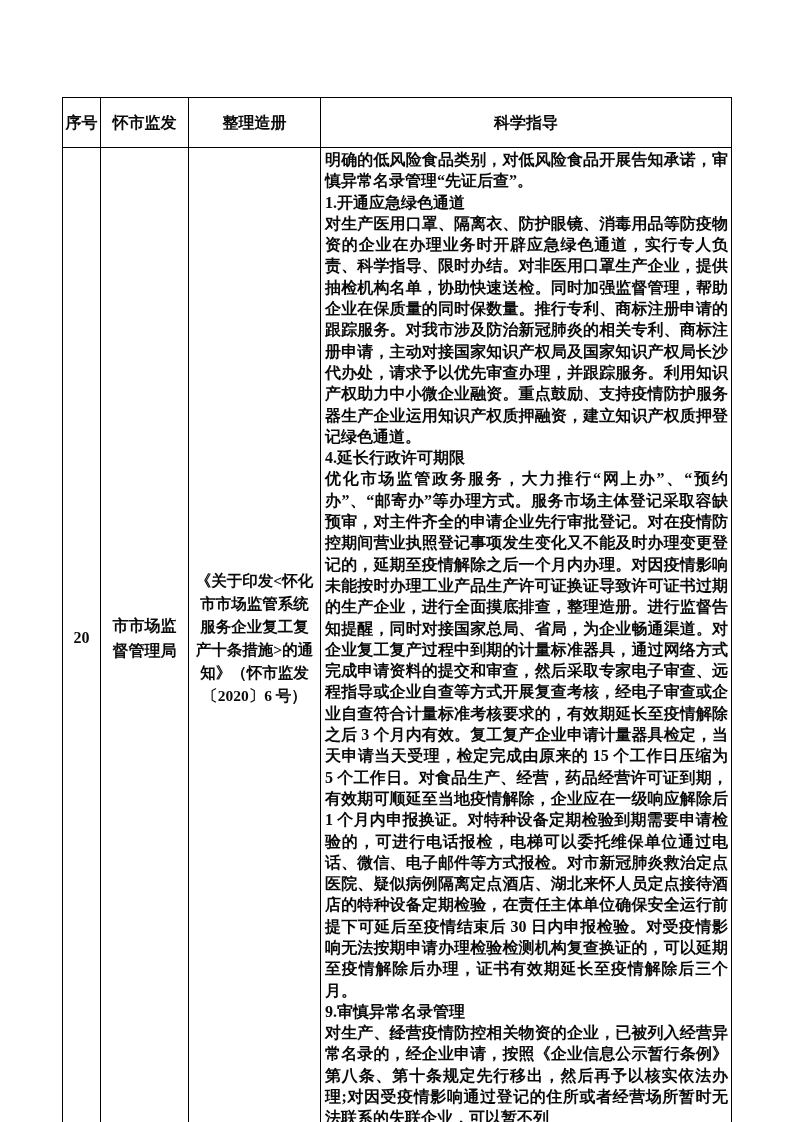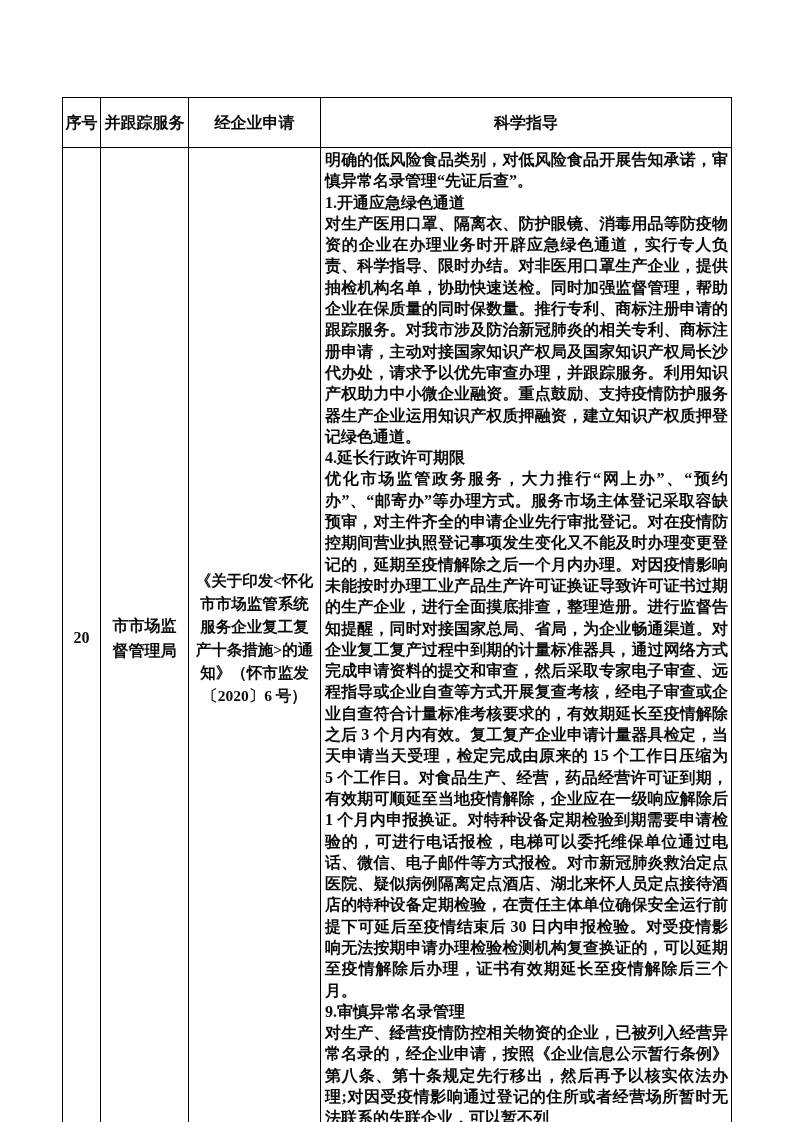--- a/index.html
+++ b/index.html
@@ -89,22 +89,22 @@
   <table class="doc-table">
     <colgroup>
       <col class="col-index">
       <col class="col-agency">
       <col class="col-doc">
       <col class="col-content">
     </colgroup>
     <tbody>
         <tr class="header-row">
       <th>序号</th>
-      <th>并跟踪服务</th>
-      <th>经企业申请</th>
+      <th>怀市监发</th>
+      <th>整理造册</th>
       <th>科学指导</th>
     </tr>
     <tr class="body-row">
       <td class="cell-index">20</td>
       <td class="cell-agency">市市场监督管理局</td>
       <td class="cell-doc">《关于印发&lt;怀化市市场监管系统服务企业复工复产十条措施&gt;的通知》（怀市监发〔2020〕6 号）</td>
       <td class="cell-content">
         <p>明确的低风险食品类别，对低风险食品开展告知承诺，审慎异常名录管理“先证后查”。</p>
         <p>1.开通应急绿色通道</p>
         <p>对生产医用口罩、隔离衣、防护眼镜、消毒用品等防疫物资的企业在办理业务时开辟应急绿色通道，实行专人负责、科学指导、限时办结。对非医用口罩生产企业，提供抽检机构名单，协助快速送检。同时加强监督管理，帮助企业在保质量的同时保数量。推行专利、商标注册申请的跟踪服务。对我市涉及防治新冠肺炎的相关专利、商标注册申请，主动对接国家知识产权局及国家知识产权局长沙代办处，请求予以优先审查办理，并跟踪服务。利用知识产权助力中小微企业融资。重点鼓励、支持疫情防护服务器生产企业运用知识产权质押融资，建立知识产权质押登记绿色通道。</p>

